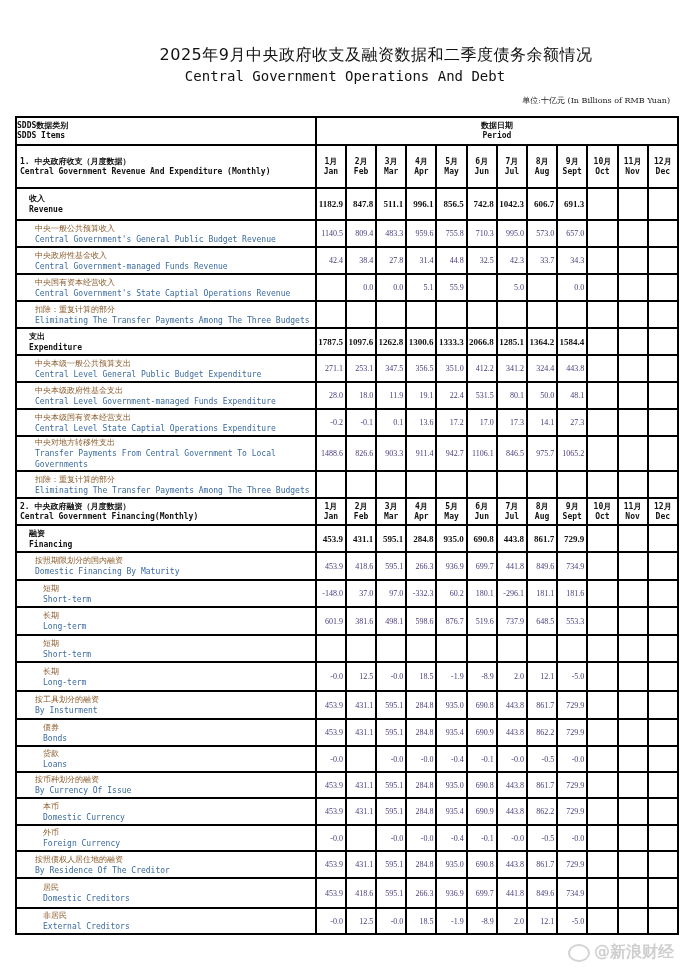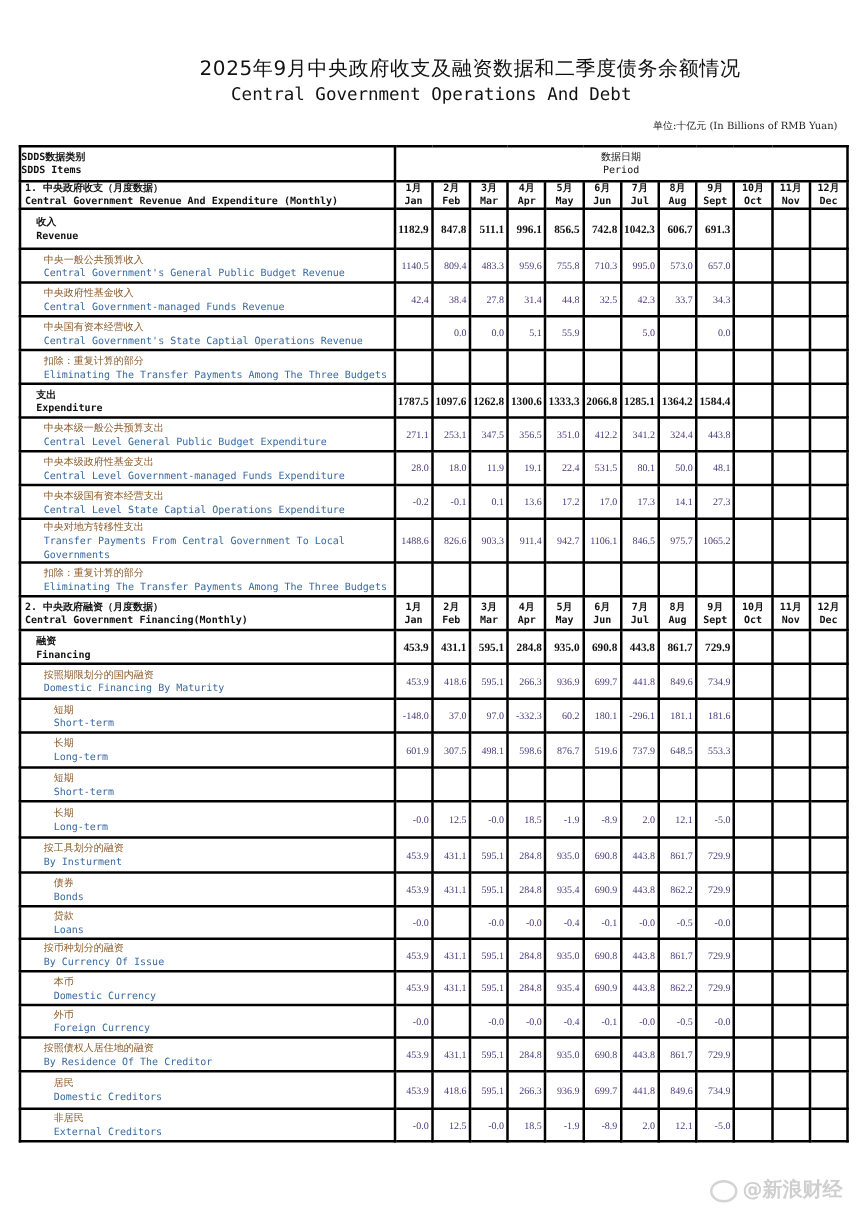--- a/index.html
+++ b/index.html
@@ -3,21 +3,21 @@
 <meta charset="utf-8">
 <style>
   html, body { margin:0; padding:0; background:#fff; }
   body { width:690px; height:968px; position:relative; overflow:hidden; font-family:"DejaVu Serif", serif; color:#111; }
   .title-cn { position:absolute; top:45px; left:0; width:690px; text-align:center; font-family:"DejaVu Sans", sans-serif; font-size:16px; letter-spacing:0.5px; color:#111;padding-left:31px; }
   .title-en { position:absolute; top:68px; left:0; width:690px; text-align:center; font-family:"DejaVu Sans Mono", monospace; font-size:14px; color:#111; }
   .unit { position:absolute; top:95px; right:20px; font-size:8px; font-family:"DejaVu Serif", serif; color:#222; }
   table.main { position:absolute; top:116px; left:15px; width:664px; border-collapse:collapse; table-layout:fixed; }
   table.main td { border:2px solid #000; padding:0; font-size:8px; vertical-align:middle; }
   .hdr-items { text-align:left; font-weight:bold; font-family:"DejaVu Sans Mono", monospace; font-size:8px; line-height:10px; }
-  .period { text-align:center; font-weight:normal; font-family:"DejaVu Sans Mono", monospace; font-size:8px; line-height:10px;margin-left:16px; }
+  .period { text-align:center; font-weight:bold; font-family:"DejaVu Sans Mono", monospace; font-size:8px; line-height:10px;margin-left:16px; }
   .month { text-align:center; font-weight:bold; font-family:"DejaVu Sans Mono", monospace; font-size:8px; line-height:10px; }
   .sec { font-weight:bold; font-family:"DejaVu Sans Mono", monospace; font-size:8px; line-height:10px; padding-left:3px !important; }
   .lbl { font-family:"DejaVu Sans Mono", monospace; font-size:7.5px; line-height:11px; }
   .lbl .cn { display:block; }
   .lbl .en { display:block; }
   .lv-bold { padding-left:12px !important; font-weight:bold; }
   .lv1 { padding-left:18px !important; color:#4a5a9a; }
   .lv1 .cn { color:#8a5a2a; }
   .lv1 .en { color:#3a6aa0; }
   .lv2 { padding-left:26px !important; }
@@ -55,21 +55,21 @@
     <tr style="height:28px">
       <td class="hdr-items">
         <div>SDDS数据类别</div>
         <div>SDDS Items</div>
       </td>
       <td class="period" colspan="12">
         <div>数据日期</div>
         <div>Period</div>
       </td>
     </tr>
-  <tr style="height: 22px;">
+  <tr style="height: 43px;">
         <td class="sec">
           <div>1. 中央政府收支（月度数据）</div>
           <div>Central Government Revenue And Expenditure (Monthly)</div>
         </td>
         <td class="month">
           <div>1月</div>
           <div>Jan</div>
         </td>
         <td class="month">
           <div>2月</div>
@@ -421,21 +421,21 @@
         <td class="num"></td>
         <td class="num"></td>
         <td class="num"></td>
       </tr>
       <tr style="height: 28px;">
         <td class="lbl lv2">
           <span class="cn">长期</span>
           <span class="en">Long-term</span>
         </td>
         <td class="num">601.9</td>
-        <td class="num">307.5</td>
+        <td class="num">381.6</td>
         <td class="num">498.1</td>
         <td class="num">598.6</td>
         <td class="num">876.7</td>
         <td class="num">519.6</td>
         <td class="num">737.9</td>
         <td class="num">648.5</td>
         <td class="num">553.3</td>
         <td class="num"></td>
         <td class="num"></td>
         <td class="num"></td>

